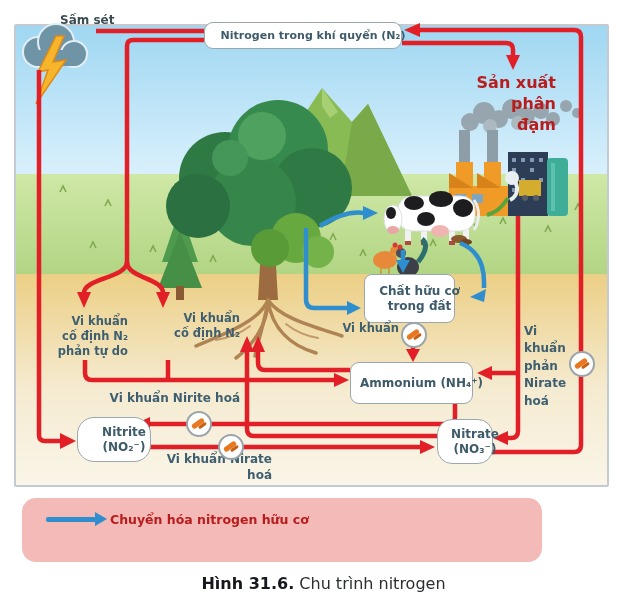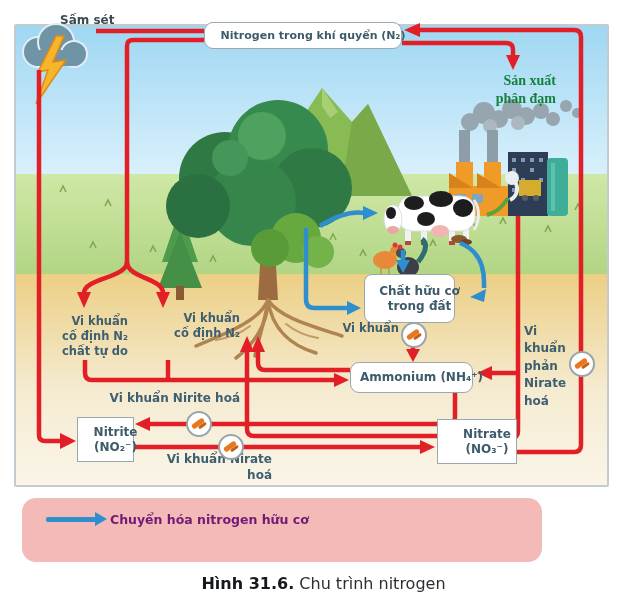--- a/index.html
+++ b/index.html
@@ -30,21 +30,21 @@
   
   #legend{position:absolute;left:22px;top:498px;width:520px;height:64px;z-index:2;
           background:#f3bab8;border-radius:14px;}
   .leg-row{position:absolute;left:24px;height:20px;display:flex;align-items:center;gap:14px;}
   .leg-arrow{position:relative;width:50px;height:5px;border-radius:2px;background:currentColor;}
   .leg-arrow::after{content:"";position:absolute;right:-11px;top:-5px;width:0;height:0;
         border-left:12px solid currentColor;border-top:7.5px solid transparent;
         border-bottom:7.5px solid transparent;}
   .leg-blue{color:#2e8ece;}
   .leg-red{color:#e21f26;}
-  .leg-text{color:#701a75;font-size:12.5px;font-weight:600;}
+  .leg-text{color:#b91c1c;font-size:12.5px;font-weight:600;}
   
   #caption{position:absolute;left:0;top:574px;width:620px;text-align:center;z-index:2;
            font-size:16px;color:#2b2f33;}
   #caption .cap-b{font-weight:bold;color:#15181c;margin-left:27px;}
 </style>
 </head>
 <body>
 
 <div id="stage">
 
@@ -256,47 +256,47 @@
 
   <div class="node" style="left:204px;top:22px;width:198px;height:27px;font-size:11px;">
     <span>Nitrogen trong khí quyển (N₂)</span>
   </div>
 
   <div class="node" style="left:364px;top:274px;width:91px;height:49px;border-radius:8px;">
     <span>Chất hữu cơ</span>
     <span>trong đất</span>
   </div>
 
-  <div class="node" style="left:350px;top:362px;width:123px;height:31px;">
+  <div class="node" style="left:350px;top:362px;width:123px;height:42px;">
     <span>Ammonium (NH₄⁺)</span>
   </div>
 
-  <div class="node" style="left:77px;top:417px;width:57px;height:45px;border-radius:0;">
+  <div class="node" style="left:77px;top:417px;width:74px;height:45px;border-radius:17px;">
     <span>Nitrite</span>
     <span>(NO₂⁻)</span>
   </div>
 
-  <div class="node" style="left:437px;top:419px;width:80px;height:45px;border-radius:0;">
+  <div class="node" style="left:437px;top:419px;width:56px;height:45px;border-radius:15px;">
     <span>Nitrate</span>
     <span>(NO₃⁻)</span>
   </div>
 
   <div class="lbl" style="left:60px;top:13px;color:#3b4b54;font-size:12px;">
     <span>Sấm sét</span>
   </div>
 
-  <div class="lbl" style="left:476px;top:72px;width:80px;color:#15803d;font-size:14px;font-family:Liberation Serif, serif;">
+  <div class="lbl" style="left:476px;top:72px;width:80px;color:#b91c1c;font-size:16px;">
     <div>Sản xuất</div>
     <div>phân đạm</div>
   </div>
 
   <div class="lbl" style="left:44px;top:314px;width:84px;">
     <div>Vi khuẩn</div>
     <div>cố định N₂</div>
-    <div>chất tự do</div>
+    <div>phản tự do</div>
   </div>
 
   <div class="lbl" style="left:126px;top:311px;width:114px;">
     <div>Vi khuẩn</div>
     <div>cố định N₂</div>
   </div>
 
   <div class="lbl" style="left:256px;top:321px;width:143px;text-align:right;">
     <div>Vi khuẩn</div>
   </div>

